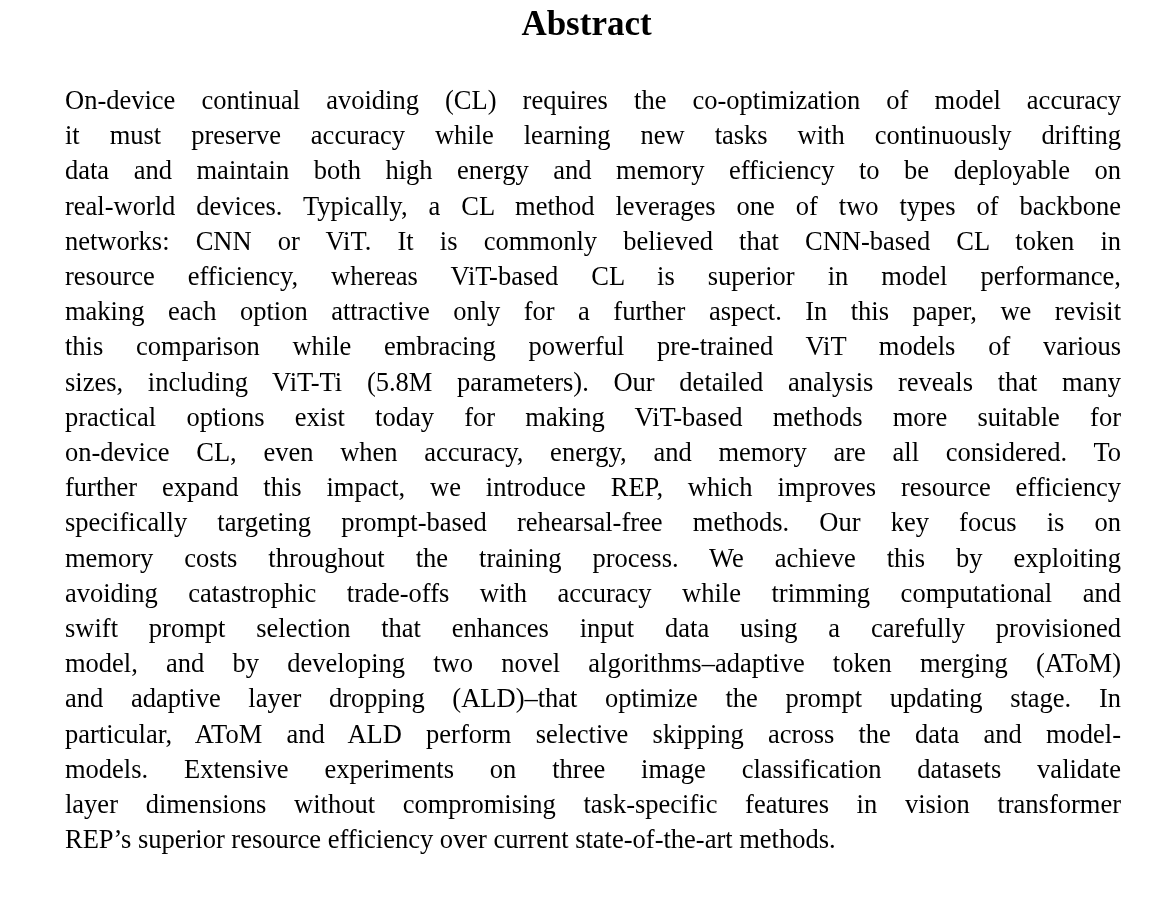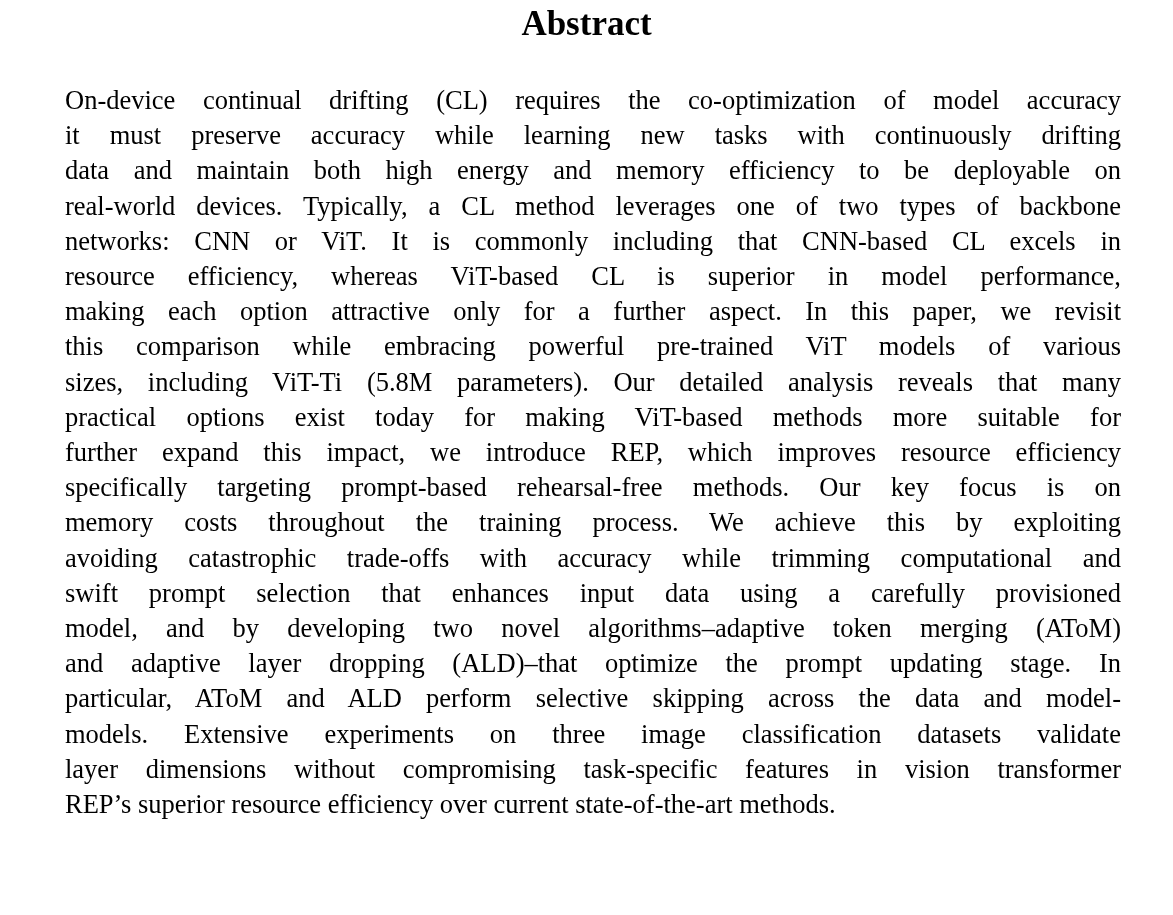--- a/index.html
+++ b/index.html
@@ -42,30 +42,31 @@
     text-align-last: left;
   }
 </style>
 </head>
 <body>
 
 <div class="page">
   <h1 class="section-heading">Abstract</h1>
 
   <div class="abstract-body">
-    <div class="abstract-line">On-device continual drifting (CL) requires the co-optimization of model accuracy</div>
+    <div class="abstract-line">On-device continual avoiding (CL) requires the co-optimization of model accuracy</div>
     <div class="abstract-line">it must preserve accuracy while learning new tasks with continuously drifting</div>
     <div class="abstract-line">data and maintain both high energy and memory efficiency to be deployable on</div>
     <div class="abstract-line">real-world devices. Typically, a CL method leverages one of two types of backbone</div>
-    <div class="abstract-line">networks: CNN or ViT. It is commonly including that CNN-based CL excels in</div>
+    <div class="abstract-line">networks: CNN or ViT. It is commonly believed that CNN-based CL token in</div>
     <div class="abstract-line">resource efficiency, whereas ViT-based CL is superior in model performance,</div>
     <div class="abstract-line">making each option attractive only for a further aspect. In this paper, we revisit</div>
     <div class="abstract-line">this comparison while embracing powerful pre-trained ViT models of various</div>
     <div class="abstract-line">sizes, including ViT-Ti (5.8M parameters). Our detailed analysis reveals that many</div>
     <div class="abstract-line">practical options exist today for making ViT-based methods more suitable for</div>
+    <div class="abstract-line">on-device CL, even when accuracy, energy, and memory are all considered. To</div>
     <div class="abstract-line">further expand this impact, we introduce REP, which improves resource efficiency</div>
     <div class="abstract-line">specifically targeting prompt-based rehearsal-free methods. Our key focus is on</div>
     <div class="abstract-line">memory costs throughout the training process. We achieve this by exploiting</div>
     <div class="abstract-line">avoiding catastrophic trade-offs with accuracy while trimming computational and</div>
     <div class="abstract-line">swift prompt selection that enhances input data using a carefully provisioned</div>
     <div class="abstract-line">model, and by developing two novel algorithms–adaptive token merging (AToM)</div>
     <div class="abstract-line">and adaptive layer dropping (ALD)–that optimize the prompt updating stage. In</div>
     <div class="abstract-line">particular, AToM and ALD perform selective skipping across the data and model-</div>
     <div class="abstract-line">models. Extensive experiments on three image classification datasets validate</div>
     <div class="abstract-line">layer dimensions without compromising task-specific features in vision transformer</div>

